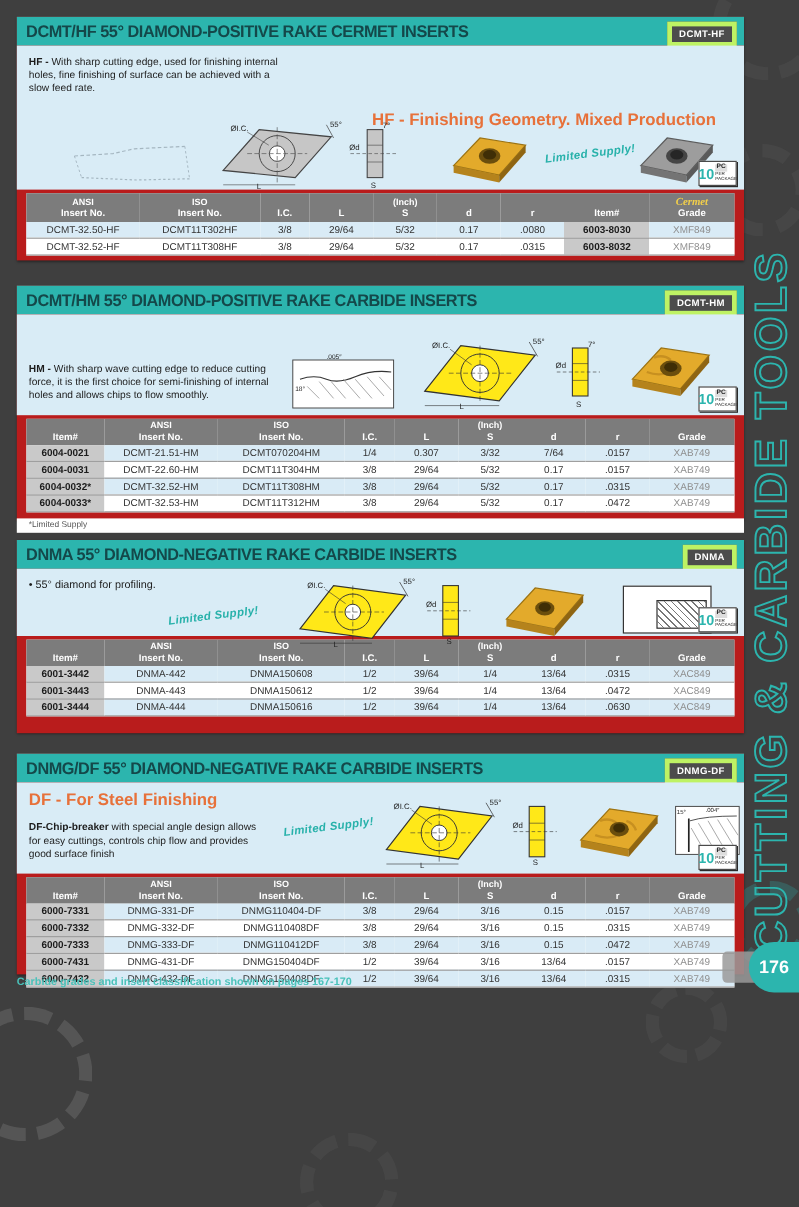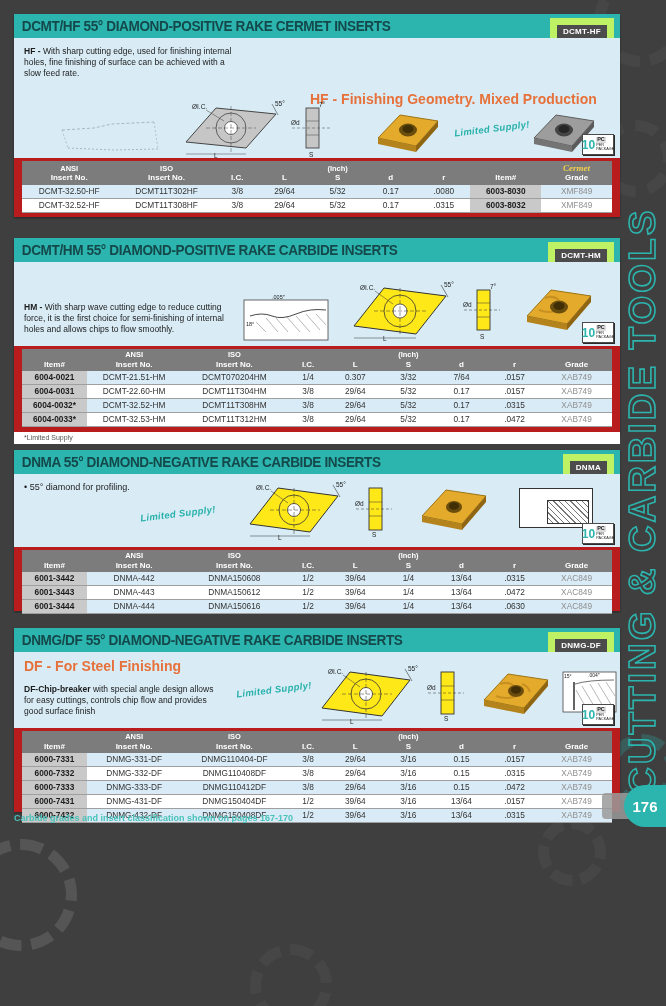--- a/index.html
+++ b/index.html
@@ -7,21 +7,21 @@
   .page{position:relative;width:666px;height:1006px;background:#3f3f3f;overflow:hidden;}
 
   
   .gear{position:absolute;border-radius:50%;border:11px dashed #6a6a6a;opacity:.18;}
   .gear.teal{border-color:#2cb5ae;opacity:.25;}
 
   
   .card{position:absolute;left:14px;width:606px;background:#b91c1c;box-shadow:0 1px 2px rgba(0,0,0,.4);}
   .card-header{position:relative;height:24px;background:#2cb5ae;display:flex;align-items:center;}
   .card-title{color:#14484a;font-weight:bold;font-size:14px;padding-left:8px;letter-spacing:-0.4px;white-space:nowrap;transform:scaleX(.97);transform-origin:left center;}
-  .type-badge{position:absolute;right:6px;top:4px;background:#4c4c4c;border:7px solid #bef264;color:#fff;font-size:8px;font-weight:bold;padding:2px 6px;letter-spacing:.3px;}
+  .type-badge{position:absolute;right:6px;top:4px;background:#4c4c4c;border:4px solid #bef264;color:#fff;font-size:8px;font-weight:bold;padding:2px 6px;letter-spacing:.3px;}
   .card-body{position:relative;background:#d9ecf6;}
 
   .desc{position:absolute;font-size:8.5px;line-height:1.3;color:#1c1c1c;}
   .desc b{font-weight:bold;}
   .highlight{position:absolute;color:#e7713a;font-weight:bold;font-size:14px;line-height:1.35;}
   .limited{position:absolute;color:#27b1aa;font-weight:bold;font-style:italic;font-size:9.5px;transform:rotate(-7deg);letter-spacing:.3px;}
   .bullet{position:absolute;font-size:9px;color:#1c1c1c;}
   .footnote{font-size:7px;color:#555;padding:2px 0 3px 10px;background:#fff;}
 
   
@@ -322,21 +322,21 @@
         </tbody>
       </table>
     <div class="footnote">*Limited Supply</div>
   </div>
 
   <div class="card" style="top:450px;height:161px;">
     <div class="card-header">
       <span class="card-title">DNMA 55° DIAMOND-NEGATIVE RAKE CARBIDE INSERTS</span>
       <span class="type-badge">DNMA</span>
     </div>
-    <div class="card-body" style="height:73px;padding-left:20px;">
+    <div class="card-body" style="height:56px;padding-left:20px;">
       <div class="bullet" style="left:10px;top:8px;">•  55° diamond for profiling.</div>
       <div class="limited" style="left:126px;top:34px;">Limited Supply!</div>
 
       <svg class="diag" style="left:228px;top:6px;" width="104" height="60" viewBox="0 0 104 60">
         <polygon points="8,44 36,8 96,16 68,52" fill="#ffe818" stroke="#333" stroke-width="1"></polygon>
         <circle cx="52" cy="30" r="15" fill="none" stroke="#333" stroke-width="0.8"></circle>
         <circle cx="52" cy="30" r="6.5" fill="#fff" stroke="#333" stroke-width="0.8"></circle>
         <line x1="52" y1="8" x2="52" y2="54" stroke="#333" stroke-width="0.5" stroke-dasharray="4,2"></line>
         <line x1="28" y1="30" x2="78" y2="30" stroke="#333" stroke-width="0.5" stroke-dasharray="4,2"></line>
         <line x1="91" y1="5" x2="98" y2="17" stroke="#333" stroke-width="0.6"></line>

